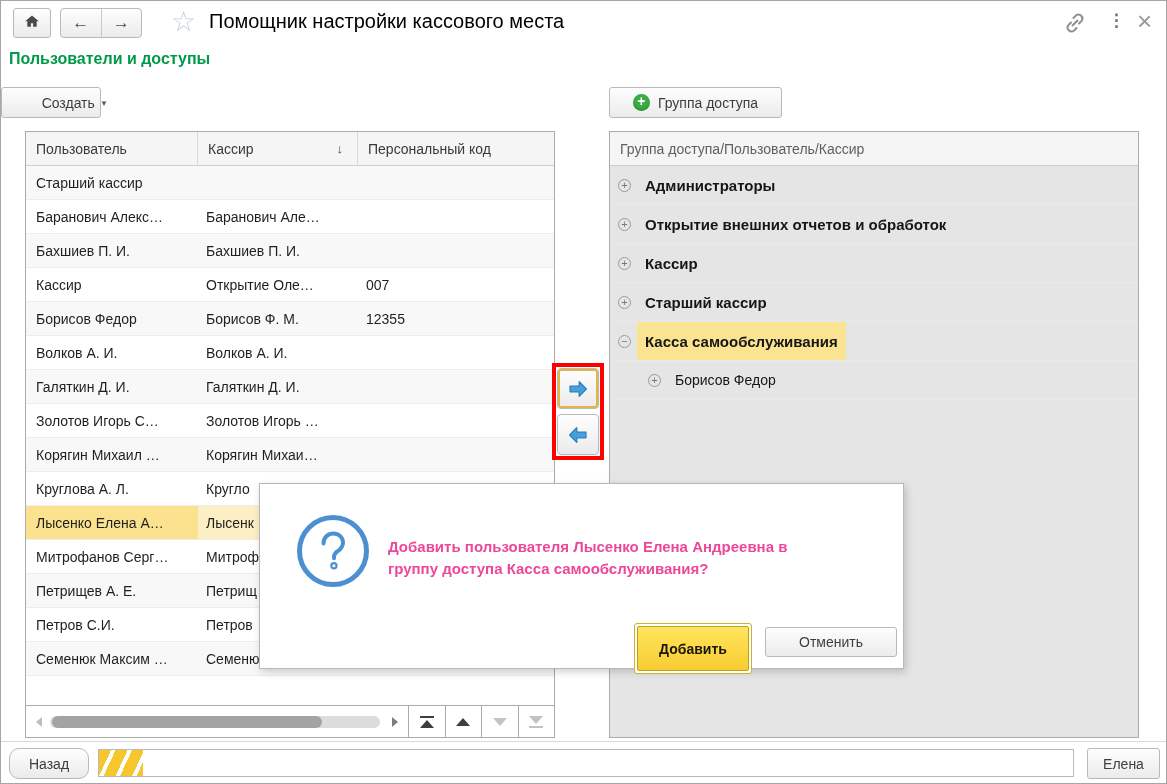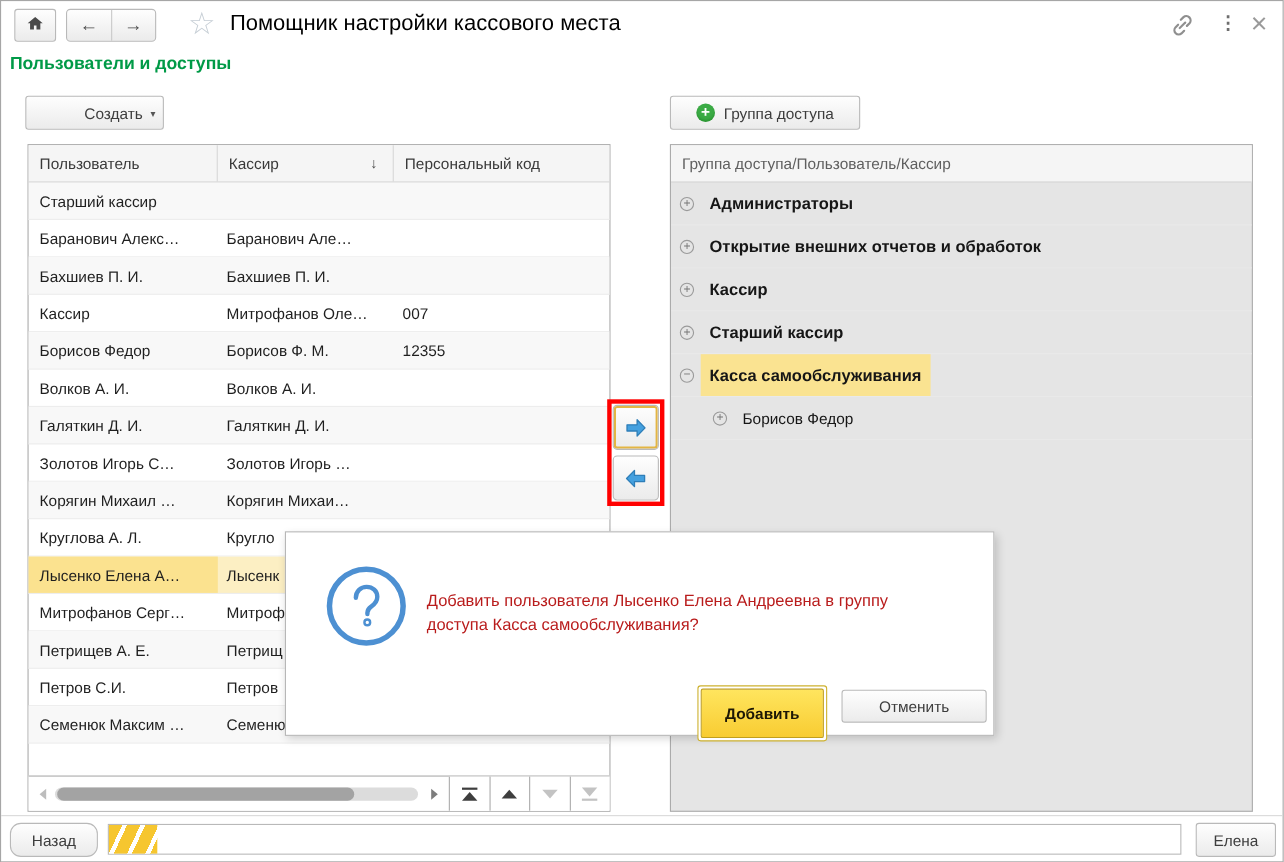--- a/index.html
+++ b/index.html
@@ -21,21 +21,21 @@
   .nav-half:first-child { border-right:1px solid #c9c9c9; }
   .star { position:absolute; left:170px; top:4px; font-size:28px; color:#c6ced5; }
   .title { position:absolute; left:208px; top:9px; font-size:20px; color:#000; }
   .link-ico  { position:absolute; left:1062px; top:10px; width:24px; height:24px; }
   .kebab     { position:absolute; left:1107px; top:9px;  font-size:17px; color:#6e6e6e; font-weight:bold; }
   .close-x   { position:absolute; left:1136px; top:5px;  font-size:26px; color:#9a9a9a; }
 
   .section-title { position:absolute; left:8px; top:49px; font-size:16px; font-weight:bold; color:#009A47; }
 
   
-  .create-btn { position:absolute; left:22px;   top:86px; width:126px; height:31px; gap:7px;padding-left:46px; }
+  .create-btn { position:absolute; left:0;   top:86px; width:100px; height:31px; gap:7px;padding-left:46px; }
   .caret { font-size:9px; color:#555; }
   .group-btn  { position:absolute; left:608px; top:86px; width:173px; height:31px; gap:8px; }
   .plus-circle { width:17px; height:17px; border-radius:50%; background:#3BAB45;
                  color:#fff; font-size:14px; font-weight:bold; line-height:15px; text-align:center;
                  box-shadow:inset 0 -2px 2px rgba(0,90,0,.25); }
 
   
   .users-table { position:absolute; left:24px; top:130px; width:530px; height:607px;
                  border:1px solid #ababab; background:#fff; }
   .t-head { display:flex; height:34px; background:#f5f5f5; border-bottom:1px solid #cfcfcf;
@@ -87,21 +87,21 @@
   .toggle { width:13px; height:13px; min-width:13px; border:1px solid #9a9a9a; border-radius:50%;
             color:#777; font-size:11px; font-weight:normal; line-height:11px; text-align:center; margin-right:6px; }
   .tree-label { padding:0 8px; height:100%; display:flex; align-items:center; }
   .tree-row.sel .tree-label { background:#FAE391; }
   .tree-row.child { padding-left:38px; font-weight:normal; font-size:14px; }
 
   
   .dialog { position:absolute; left:258px; top:482px; width:645px; height:186px; background:#fff;
             border:1px solid #b7b7b7; box-shadow:2px 3px 8px rgba(0,0,0,.18); }
   .q-ico { position:absolute; left:34px; top:28px; }
-  .dlg-msg { position:absolute; left:128px; top:52px; width:440px; font-size:15px; line-height:22px; color:#b91c1c; }
+  .dlg-msg { position:absolute; left:128px; top:52px; width:440px; font-size:15px; line-height:22px; color:#ec4899;font-weight:bold; }
   .confirm-wrap { position:absolute; left:374px; top:139px; border:1px solid #CDB12F;
                   background:#fff; padding:2px; border-radius:3px; }
   .confirm-btn { width:112px; height:45px; display:flex; align-items:center; justify-content:center;
                  background:linear-gradient(#FFE55E,#F8CC32); border:1px solid #C19F1C; border-radius:2px;
                  font-size:14px; font-weight:bold; color:#1d1705; }
   .cancel-btn { position:absolute; left:505px; top:143px; width:132px; height:30px; }
 
   
   .footer-sep { position:absolute; left:0; right:0; top:740px; border-top:1px solid #d9d9d9; }
   .back-btn { position:absolute; left:8px;    top:747px; width:80px; height:31px;border-radius:10px; }
@@ -172,21 +172,21 @@
       <div class="c k">Баранович Але…</div>
       <div class="c p"></div>
     </div>
     <div class="trow">
       <div class="c u">Бахшиев П. И.</div>
       <div class="c k">Бахшиев П. И.</div>
       <div class="c p"></div>
     </div>
     <div class="trow">
       <div class="c u">Кассир</div>
-      <div class="c k">Митрофанов Оле…</div>
+      <div class="c k">Открытие Оле…</div>
       <div class="c p">007</div>
     </div>
     <div class="trow">
       <div class="c u">Борисов Федор</div>
       <div class="c k">Борисов Ф. М.</div>
       <div class="c p">12355</div>
     </div>
     <div class="trow">
       <div class="c u">Волков А. И.</div>
       <div class="c k">Волков А. И.</div>

